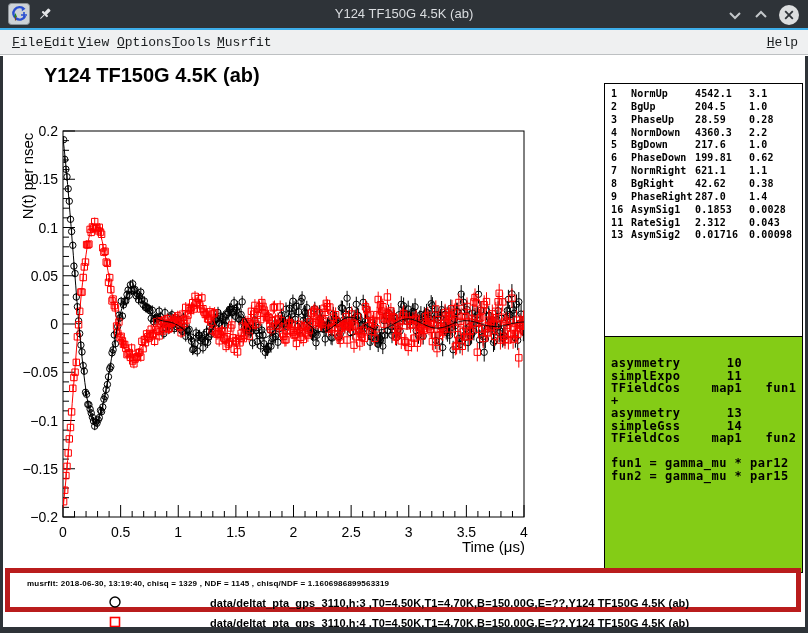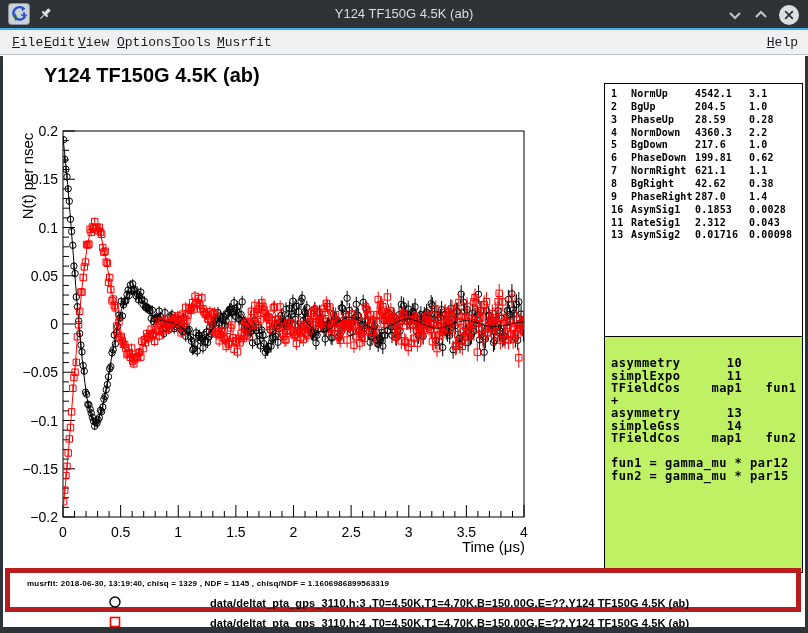--- a/index.html
+++ b/index.html
@@ -27,21 +27,21 @@
   svg text{font-family:"Liberation Sans",sans-serif;fill:#000;}
   
   .param-box{position:absolute;left:604px;top:27px;width:199px;height:254px;
     border:1px solid #000;background:#fff;padding:4px 0 0 6px;
     font-family:"DejaVu Sans Mono",monospace;font-weight:bold;font-size:10px;letter-spacing:0.15px;}
   .param-row{display:flex;height:12.87px;line-height:12.87px;white-space:pre;}
   .param-row .c-num{width:20px;}
   .param-row .c-name{width:64px;}
   .param-row .c-val{width:54px;}
   .theory-box{position:absolute;left:604px;top:281px;width:199px;height:236px;
-    border:1px solid #000;border-top:none;background:#bef264;}
+    border:1px solid #000;border-top:none;background:#84cc16;}
   .theory-box pre{margin:20px 0 0 6px;font-family:"DejaVu Sans Mono",monospace;
     font-weight:bold;font-size:12px;line-height:12.5px;letter-spacing:0.5px;}
   
   .bottom-box{position:absolute;left:5px;top:512px;width:796px;height:44px;
     border:5px solid #b91c1c;background:#fff;}
   .status-line{position:absolute;left:17px;top:6px;font-size:8px;font-weight:bold;
     letter-spacing:0.2px;color:#000;}
   .legend-row{position:absolute;left:0;width:100%;height:16px;}
   .legend-row .lg-marker{position:absolute;left:97px;top:0;}
   .legend-row .lg-text{position:absolute;left:200px;top:3px;font-size:11px;font-weight:bold;

